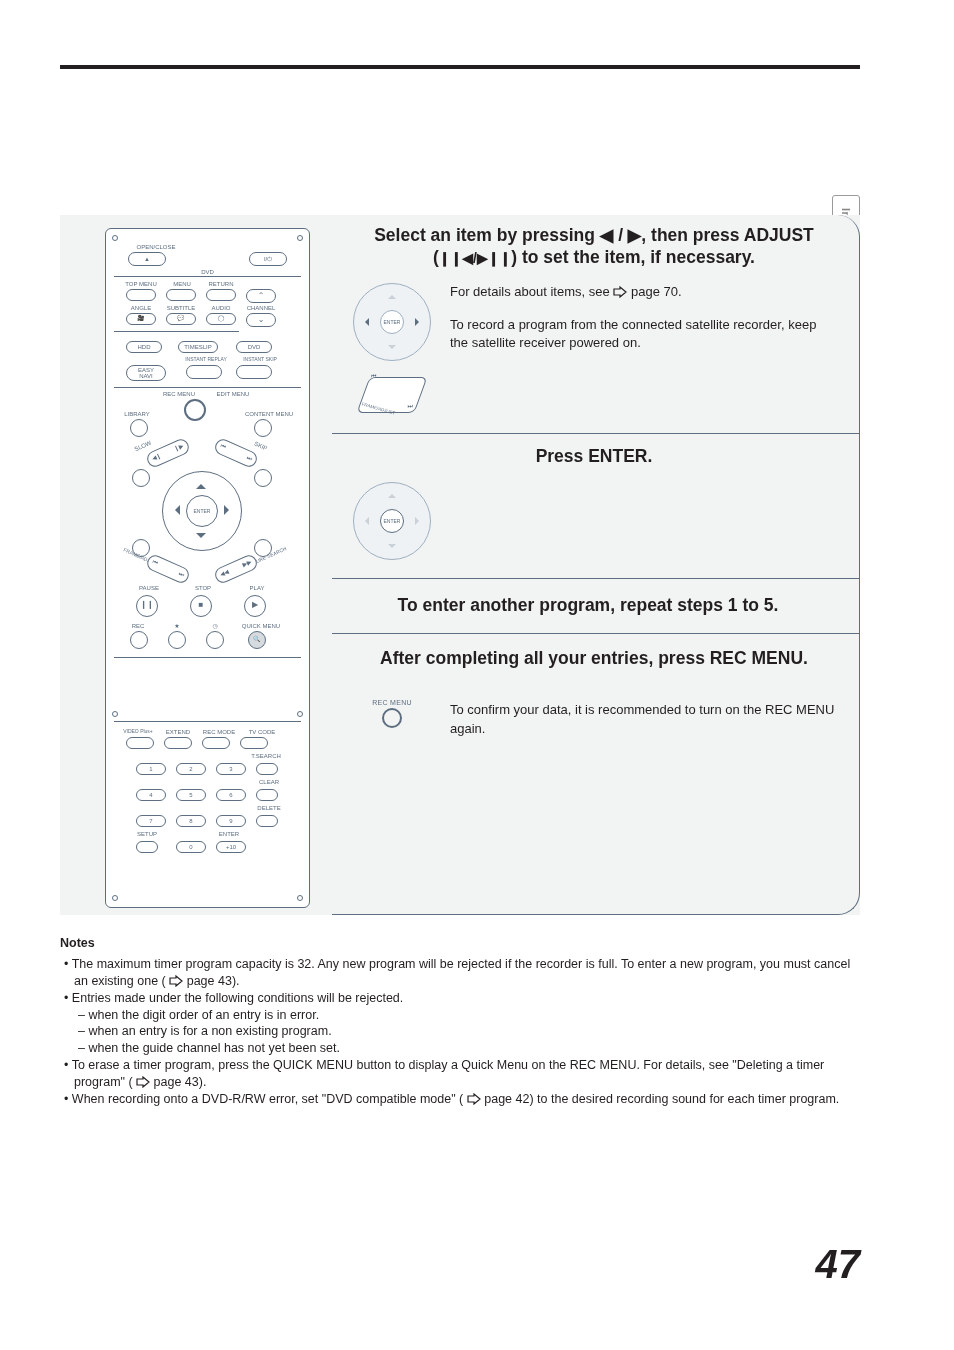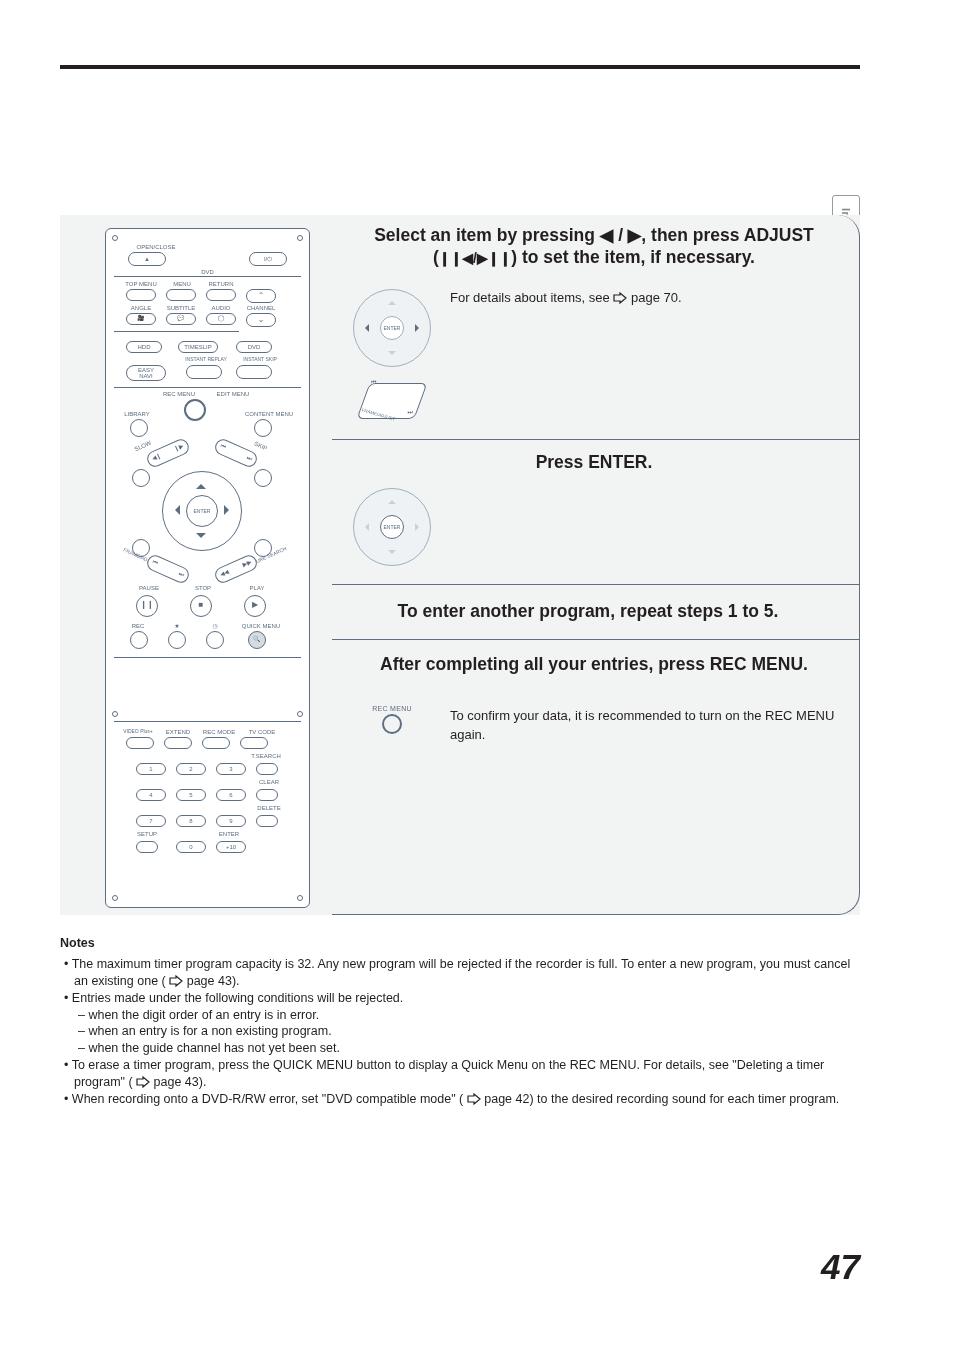--- a/index.html
+++ b/index.html
@@ -41,21 +41,21 @@
 
   
   .notes { position:absolute; left:0; top:870px; width:800px; font-size:12.5px; line-height:1.35; }
   .notes h4 { font-size:12.5px; font-weight:bold; margin-bottom:4px; }
   .notes ul { list-style:none; padding-left:0; }
   .notes li.b { padding-left:14px; text-indent:-10px; }
   .notes li.b::before { content:"• "; }
   .notes li.d { padding-left:30px; text-indent:-12px; }
   .notes li.d::before { content:"– "; }
 
-  .page-num { position:absolute; right:0; bottom:0; font-size:35px; font-weight:bold; font-style:italic; }
+  .page-num { position:absolute; right:0; bottom:0; font-size:40px; font-weight:bold; font-style:italic; }
 
   
   .dpad { width:78px; height:78px; position:relative; }
   .dpad .ring { position:absolute; inset:0; border:1px solid #9fb0c0; border-radius:50%; background:#eef2f5; }
   .dpad .center { position:absolute; left:27px; top:27px; width:24px; height:24px; border:1px solid #9fb0c0; border-radius:50%; background:#fff; display:flex; align-items:center; justify-content:center; font-size:5px; color:#5d6e80; }
   .dpad .tri { position:absolute; width:0; height:0; border:4px solid transparent; }
   .dpad .tri.l { left:8px; top:35px; border-right-color:#5d6e80; }
   .dpad .tri.r { right:8px; top:35px; border-left-color:#5d6e80; }
   .dpad .tri.u { left:35px; top:8px; border-bottom-color:#5d6e80; }
   .dpad .tri.d { left:35px; bottom:8px; border-top-color:#5d6e80; }
@@ -295,21 +295,21 @@
 
           <div class="screw" style="left:6px; bottom:6px;"></div>
           <div class="screw" style="right:6px; bottom:6px;"></div>
         </div>
       </div>
 
       <div class="steps">
         <div class="steps-frame"></div>
 
         <div style="padding:10px 24px 14px 20px;">
-          <div class="step-title" style="text-align:center; margin-bottom:20px;">
+          <div class="step-title" style="text-align:center; margin-bottom:14px;">
             <span>Select an item by pressing </span><span class="sym">◀ / ▶</span><span>, then press ADJUST (</span><span class="sym" style="font-size:14px;">❙❙◀/▶❙❙</span><span>) to set the item, if necessary.</span>
           </div>
           <div class="step-row">
             <div class="step-col-illust">
               <div class="dpad muted">
                 <div class="ring"></div>
                 <div class="center">
                     <span>ENTER</span>
                   </div>
                 <div class="tri l hl"></div>
@@ -324,20 +324,21 @@
                 <div class="lbl" style="left:-2px; top:36px; transform:rotate(16deg); font-size:4.5px;">FRAME/ADJUST</div>
               </div>
             </div>
             <div class="step-body" style="flex:1;">
               <p><span>For details about items, see </span>
                 <svg class="pg-arrow" width="14" height="12">
                     <path d="M1 3 H7 V1 L13 6 L7 11 V9 H1 Z" fill="none" stroke="#231f20" stroke-width="1.2"></path>
                   </svg>
                 <span> page 70.</span>
               </p>
+              <p style="margin-top:14px;">To record a program from the connected satellite recorder, keep the satellite receiver powered on.</p>
             </div>
           </div>
         </div>
 
         <hr class="sep">
 
         <div style="padding:12px 24px 18px 20px;">
           <div class="step-title" style="text-align:center; margin-bottom:14px;">Press ENTER.</div>
           <div class="step-row">
             <div class="step-col-illust">

